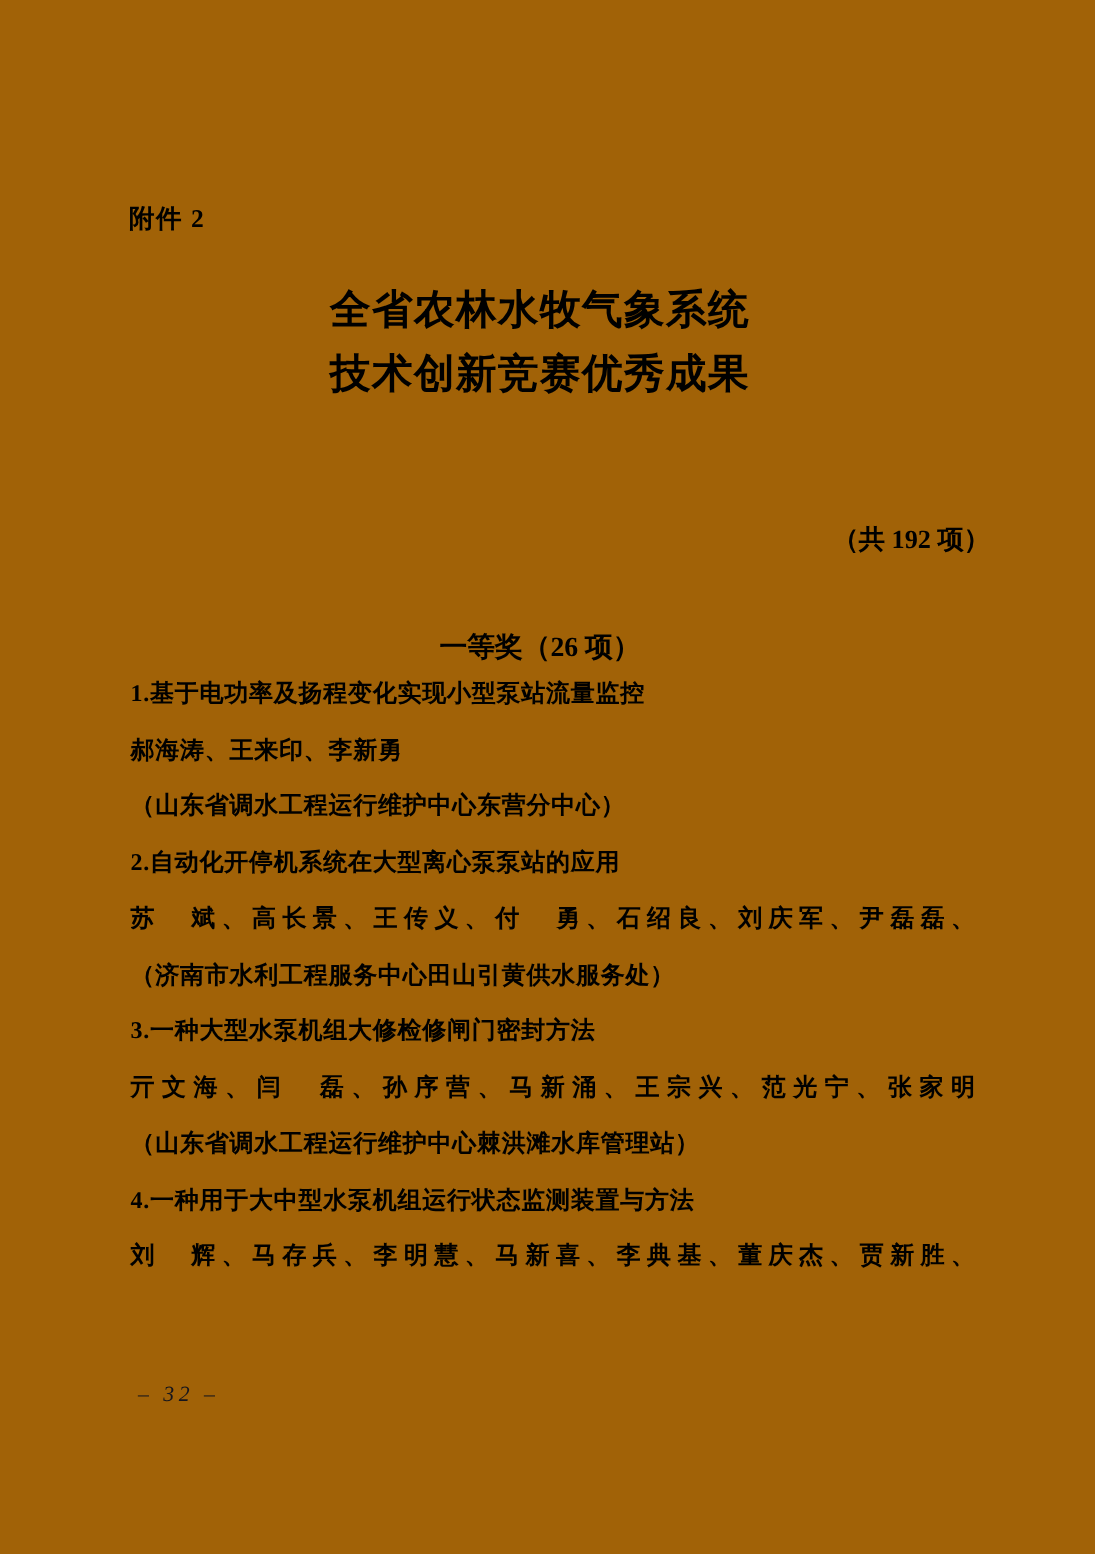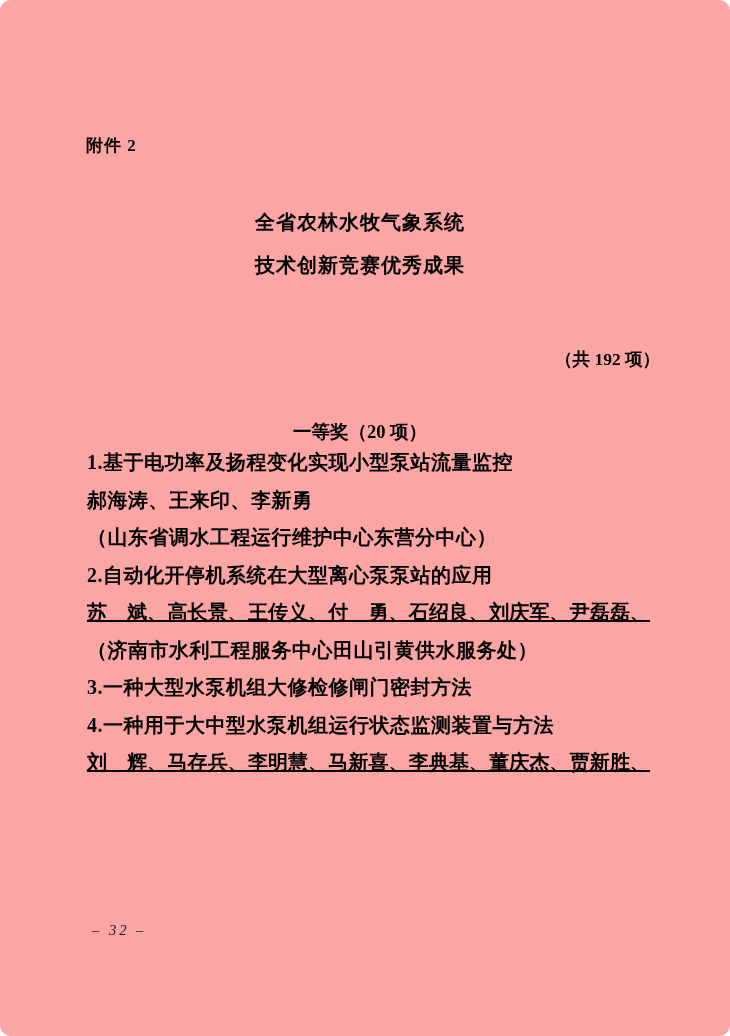--- a/index.html
+++ b/index.html
@@ -1,41 +1,40 @@
 <!DOCTYPE html>
 <html><head>
 <meta charset="utf-8">
 <style>
   * { margin: 0; padding: 0; box-sizing: border-box; }
   html, body { background: #ffffff; }
   .page {
     position: relative;
     width: 730px;
     height: 1036px;
-    background: #fca5a5;
+    background: #a16207;
     color: #000000;
     font-family: "Liberation Serif", serif;
     overflow: hidden;
-    border-radius: 11px;
   }
   .attachment {
     position: absolute;
     left: 86px;
     top: 134px;
     font-size: 17px;
     font-weight: bold;
     letter-spacing: 1px;
   }
   .doc-title {
     position: absolute;
     left: 60px;
     width: 600px;
-    top: 201px;
+    top: 185px;
     text-align: center;
-    font-size: 20px;
+    font-size: 27px;
     font-weight: 900;
     line-height: 43px;
     letter-spacing: 1px;
   }
   .count-note {
     position: absolute;
     left: 60px;
     width: 600px;
     top: 344px;
     text-align: right;
@@ -53,32 +52,31 @@
     font-weight: bold;
     line-height: 30px;
   }
   .entries {
     position: absolute;
     left: 87px;
     top: 444px;
     width: 563px;
   }
   .line {
-    font-size: 20px;
+    font-size: 16px;
     line-height: 37.5px;
     font-weight: bold;
     white-space: nowrap;
     letter-spacing: 0.5px;
   }
   .line.justify {
     white-space: normal;
     text-align: justify;
     text-align-last: justify;
     letter-spacing: 0;
-    text-decoration: underline;
   }
   .page-number {
     position: absolute;
     left: 92px;
     top: 922px;
     font-size: 14.5px;
     letter-spacing: 3px;
     color: #15151d;
     font-family: "Liberation Serif", serif;
     font-style: italic;
@@ -91,35 +89,37 @@
 
   <div class="attachment">附件 2</div>
 
   <div class="doc-title">
     <div>全省农林水牧气象系统</div>
     <div>技术创新竞赛优秀成果</div>
   </div>
 
   <div class="count-note">（共 192 项）</div>
 
-  <div class="section-heading">一等奖（20 项）</div>
+  <div class="section-heading">一等奖（26 项）</div>
 
   <div class="entries">
       <div>
         <div class="line">1.基于电功率及扬程变化实现小型泵站流量监控</div>
         <div class="line">郝海涛、王来印、李新勇</div>
         <div class="line">（山东省调水工程运行维护中心东营分中心）</div>
       </div>
       <div>
         <div class="line">2.自动化开停机系统在大型离心泵泵站的应用</div>
         <div class="line justify">苏　斌、高长景、王传义、付　勇、石绍良、刘庆军、尹磊磊、</div>
         <div class="line">（济南市水利工程服务中心田山引黄供水服务处）</div>
       </div>
       <div>
         <div class="line">3.一种大型水泵机组大修检修闸门密封方法</div>
+        <div class="line justify">亓文海、闫　磊、孙序营、马新涌、王宗兴、范光宁、张家明</div>
+        <div class="line">（山东省调水工程运行维护中心棘洪滩水库管理站）</div>
       </div>
       <div>
         <div class="line">4.一种用于大中型水泵机组运行状态监测装置与方法</div>
         <div class="line justify">刘　辉、马存兵、李明慧、马新喜、李典基、董庆杰、贾新胜、</div>
       </div>
     </div>
 
   <div class="page-number">– 32 –</div>
 
 </div>

